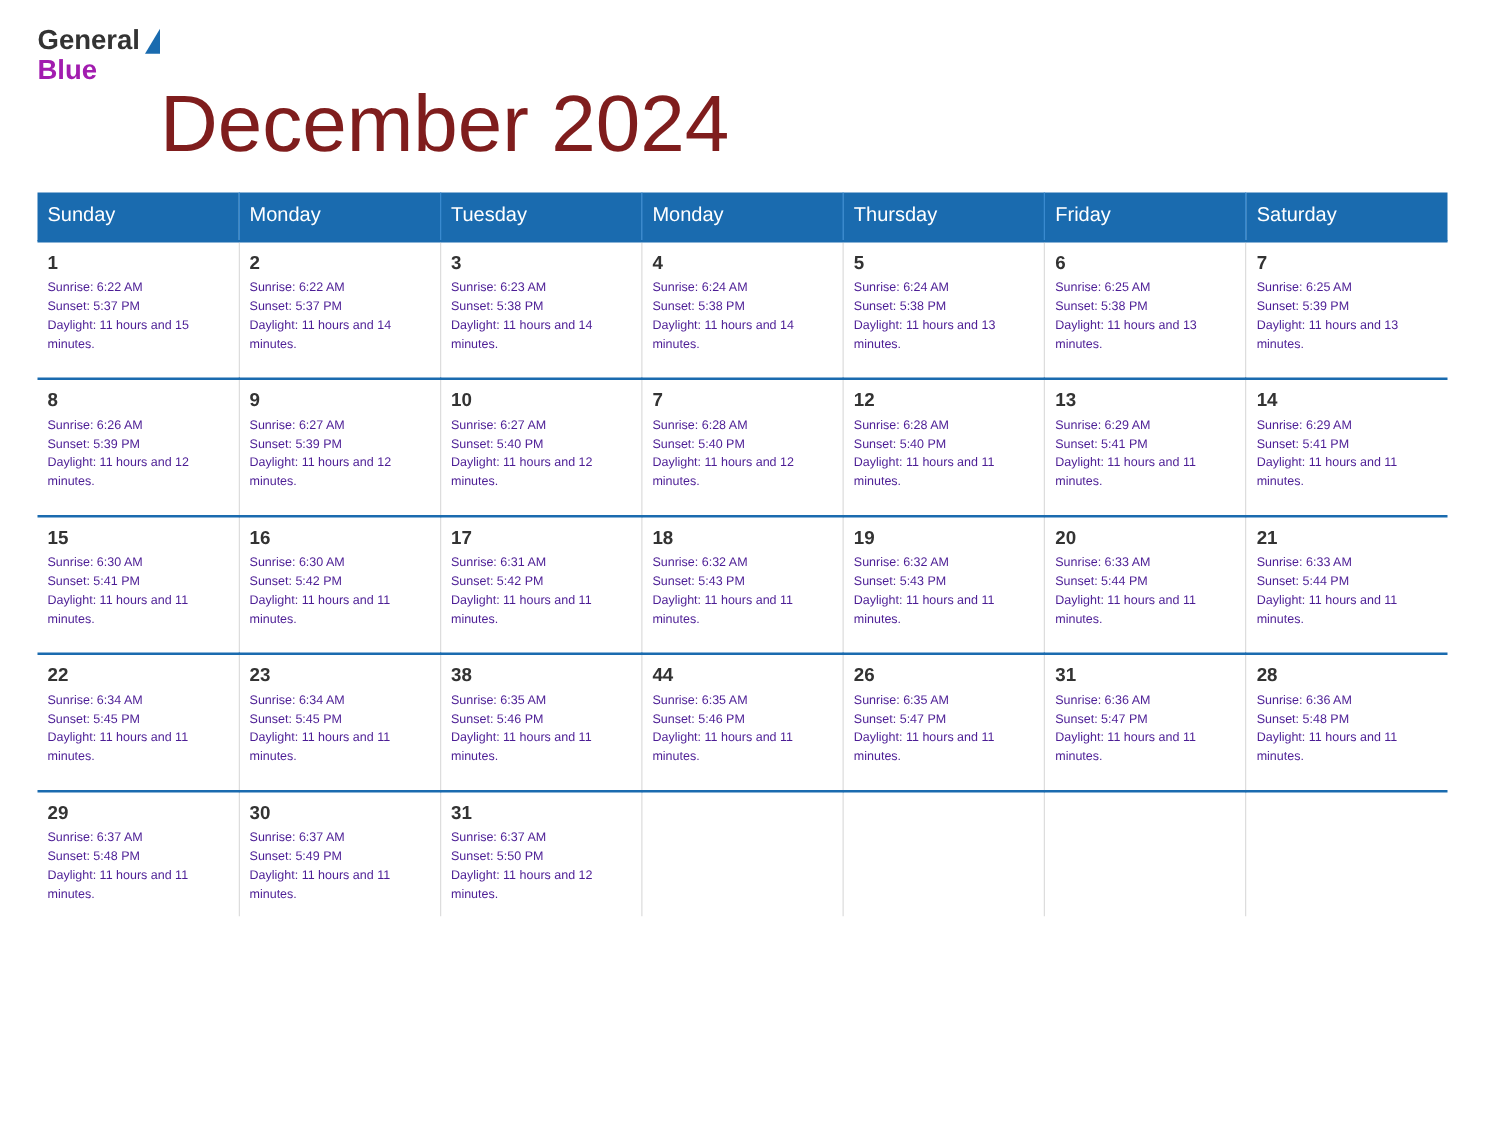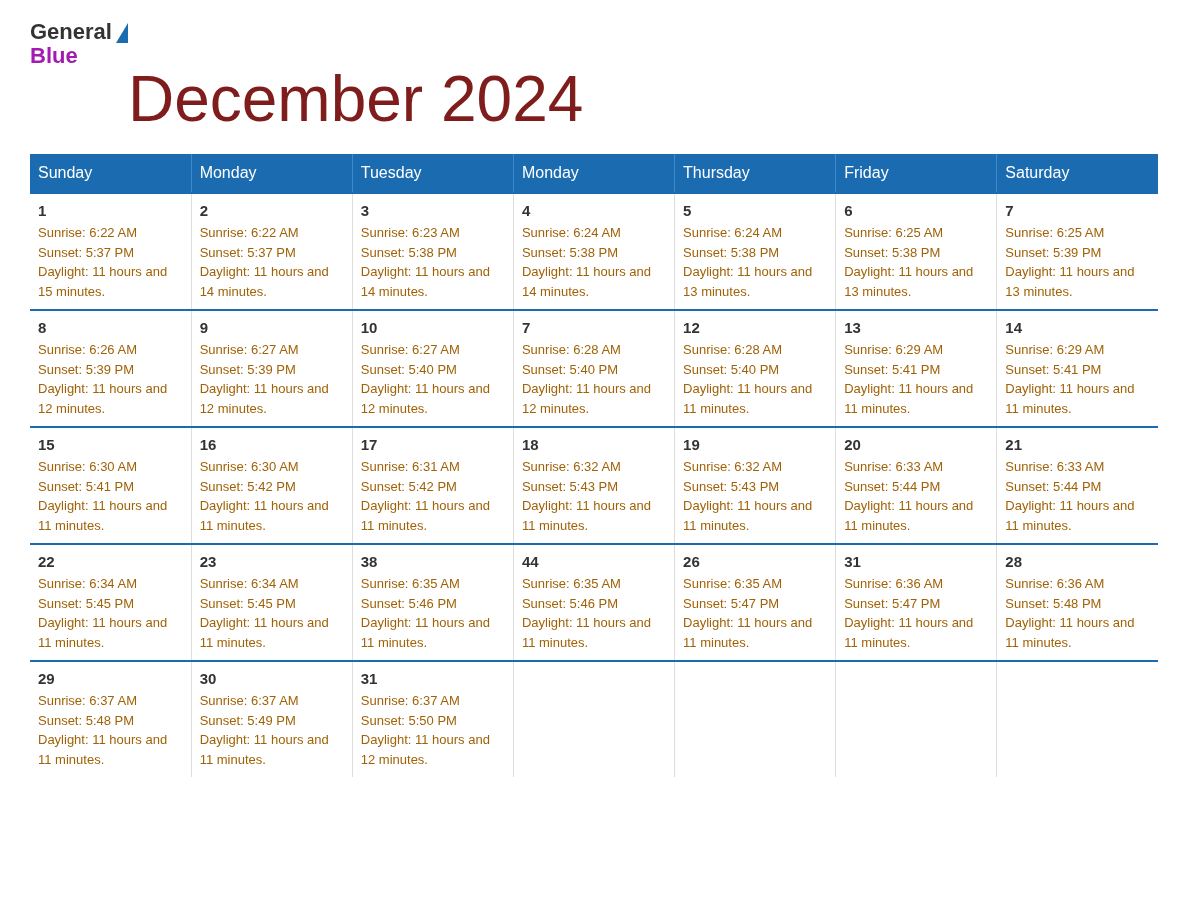--- a/index.html
+++ b/index.html
@@ -87,23 +87,23 @@
     tbody td:last-child {
       border-right: none;
     }
     .day-num {
       font-size: 15px;
       font-weight: bold;
       margin-bottom: 4px;
       display: block;
     }
     .day-info {
-      font-size: 13px;
+      font-size: 10px;
       line-height: 1.5;
-      color: #a16207;
+      color: #4c1d95;
     }
     tbody tr:last-child td {
       height: 100px;
     }
   </style>
 </head>
 <body>
 
 <div class="header">
   <div class="logo">

